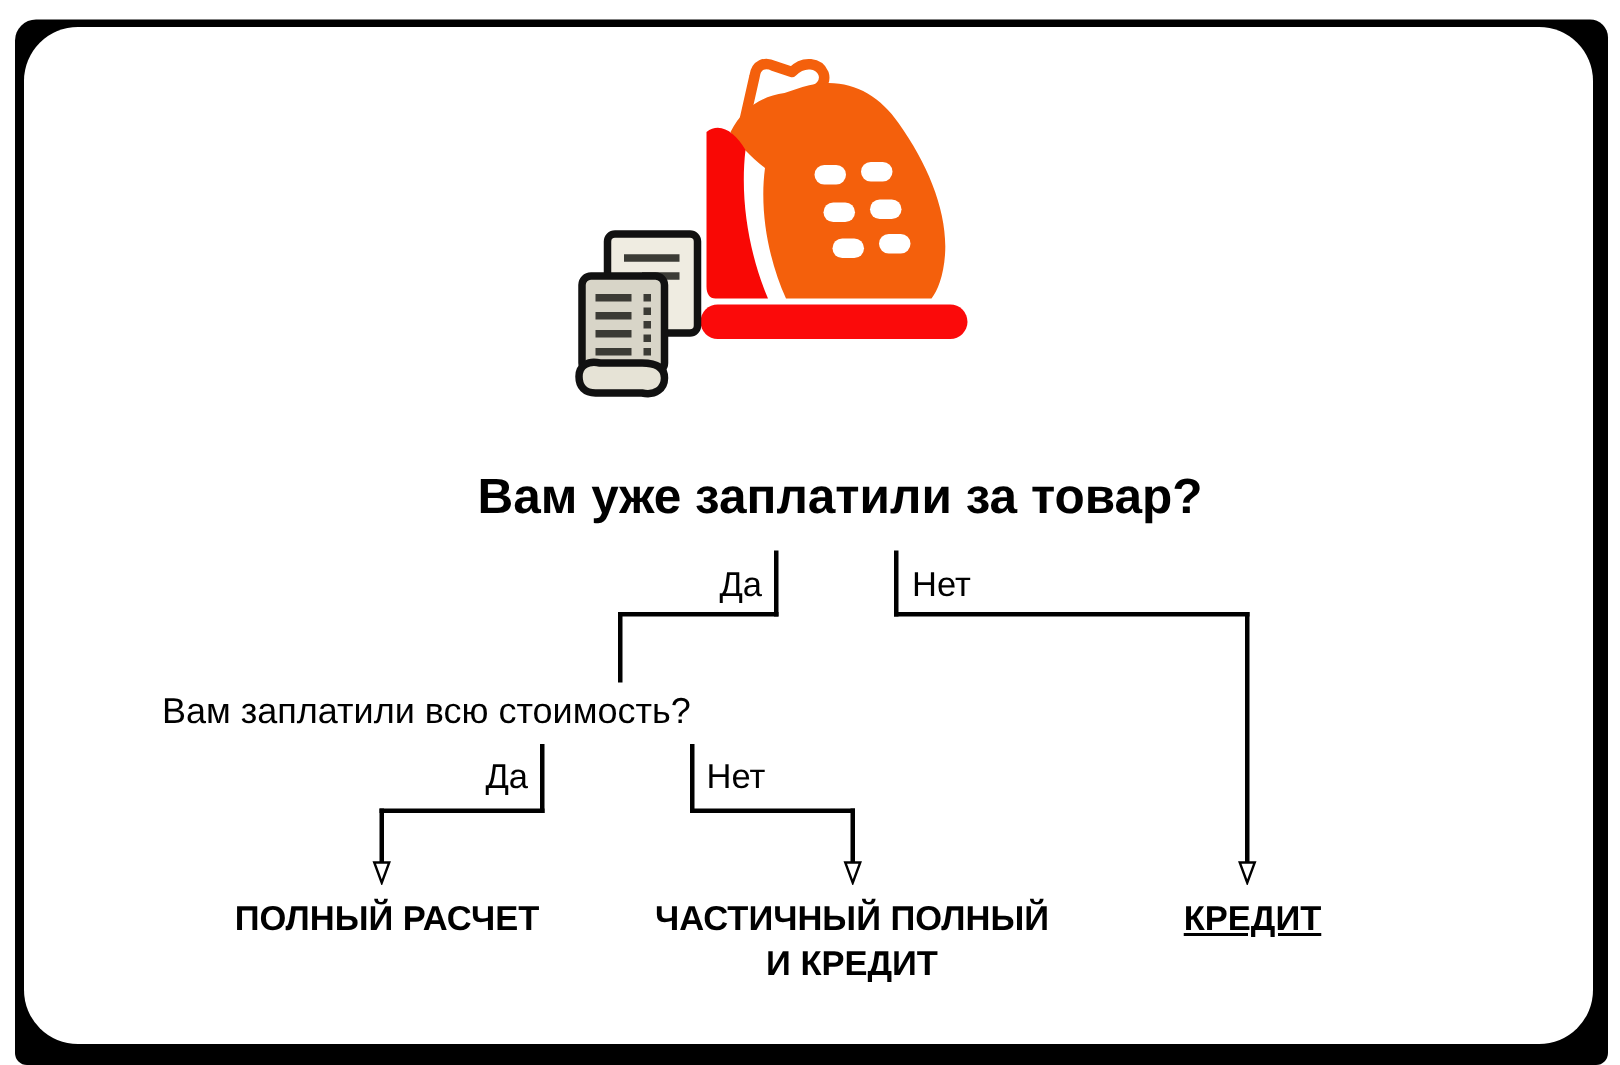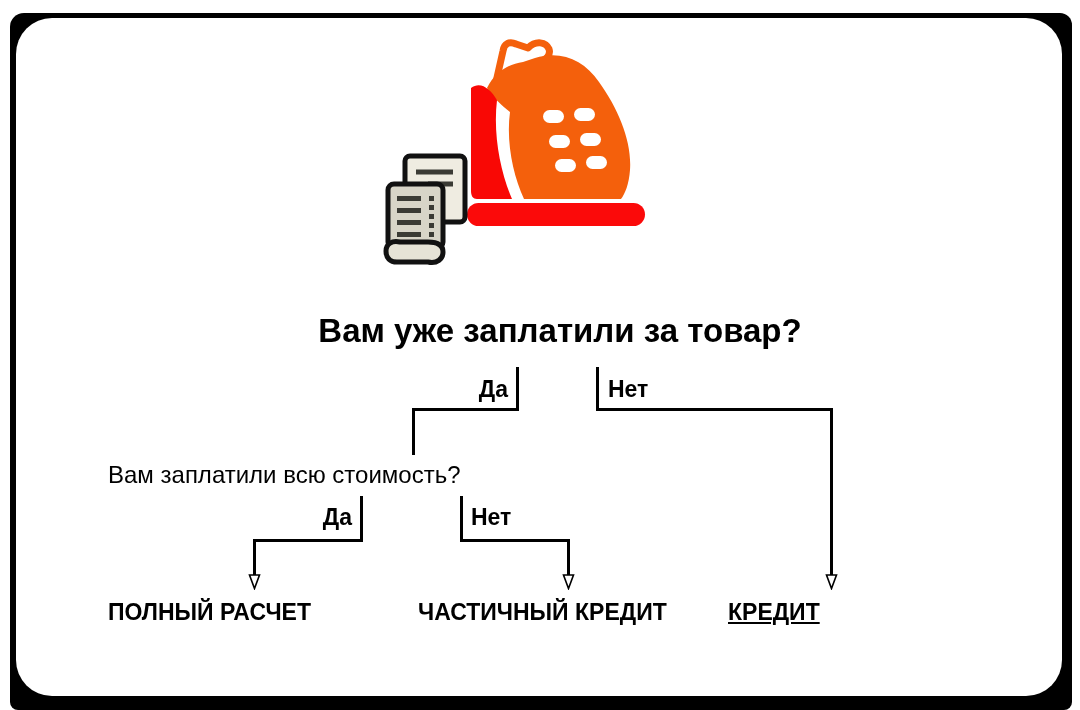--- a/index.html
+++ b/index.html
@@ -36,26 +36,26 @@
     letter-spacing: 0px;
   }
   .q2 {
     position: absolute;
     left: 108px; top: 461px; width: 600px;
     text-align: left;
     font-size: 24px; line-height: 28px; font-weight: normal;
   }
   .branch-label {
     position: absolute;
-    font-size: 23px; line-height: 26px; font-weight: bold;
+    font-size: 23px; line-height: 26px; font-weight: normal;
     white-space: nowrap;
   }
   .outcome {
     position: absolute;
-    text-align: left;
+    text-align: center;
     font-size: 23px; line-height: 30px; font-weight: bold;
     white-space: nowrap;
   }
   .arrowhead { position: absolute; width: 13px; height: 16px; }
 </style>
 </head>
 <body>
 
 <div class="stage">
 
@@ -137,18 +137,19 @@
   <svg class="arrowhead" style="left:562px; top:574px;" viewBox="0 0 13 16">
     <polygon points="1.5,1 11.5,1 6.5,14.5" fill="#ffffff" stroke="#000000" stroke-width="1.6"></polygon>
   </svg>
   <svg class="arrowhead" style="left:825px; top:574px;" viewBox="0 0 13 16">
     <polygon points="1.5,1 11.5,1 6.5,14.5" fill="#ffffff" stroke="#000000" stroke-width="1.6"></polygon>
   </svg>
 
   <div class="outcome" style="left:108px; top:597px; width:300px;">ПОЛНЫЙ РАСЧЕТ</div>
 
   <div class="outcome" style="left:418px; top:597px; width:300px;">
-    <div>ЧАСТИЧНЫЙ КРЕДИТ</div>
+    <div>ЧАСТИЧНЫЙ ПОЛНЫЙ</div>
+    <div>И КРЕДИТ</div>
   </div>
 
   <div class="outcome" style="left:728px; top:597px; width:214px;text-decoration:underline;">КРЕДИТ</div>
 
 </div>
 
 </body></html>

